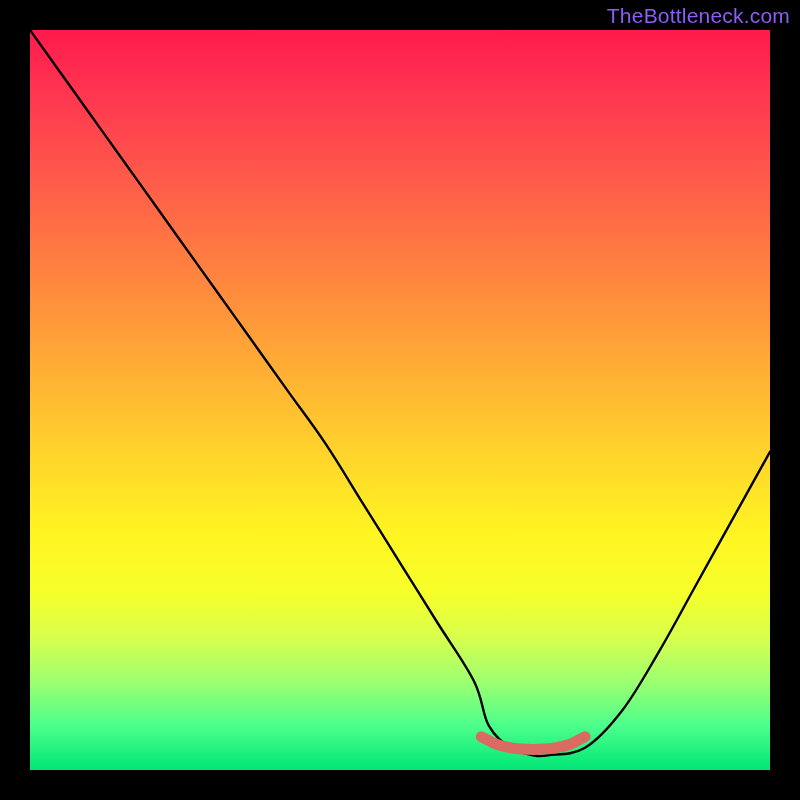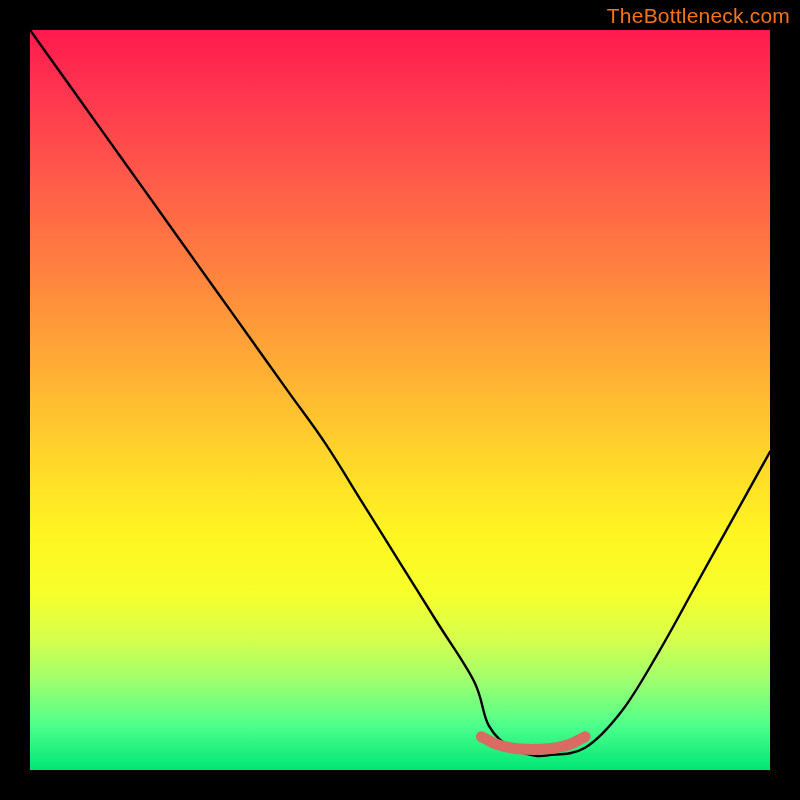--- a/index.html
+++ b/index.html
@@ -44,21 +44,21 @@
       #4dff8c 94%,
       #00e676 100%
     );
   }
   .watermark {
     position: absolute;
     top: 4px;
     right: 10px;
     font-family: Arial, Helvetica, sans-serif;
     font-size: 21px;
-    color: #f97316;
+    color: #8b5cf6;
     letter-spacing: 0.2px;
     user-select: none;
   }
   svg.curve {
     position: absolute;
     inset: 0;
   }
 </style>
 </head>
 <body>

